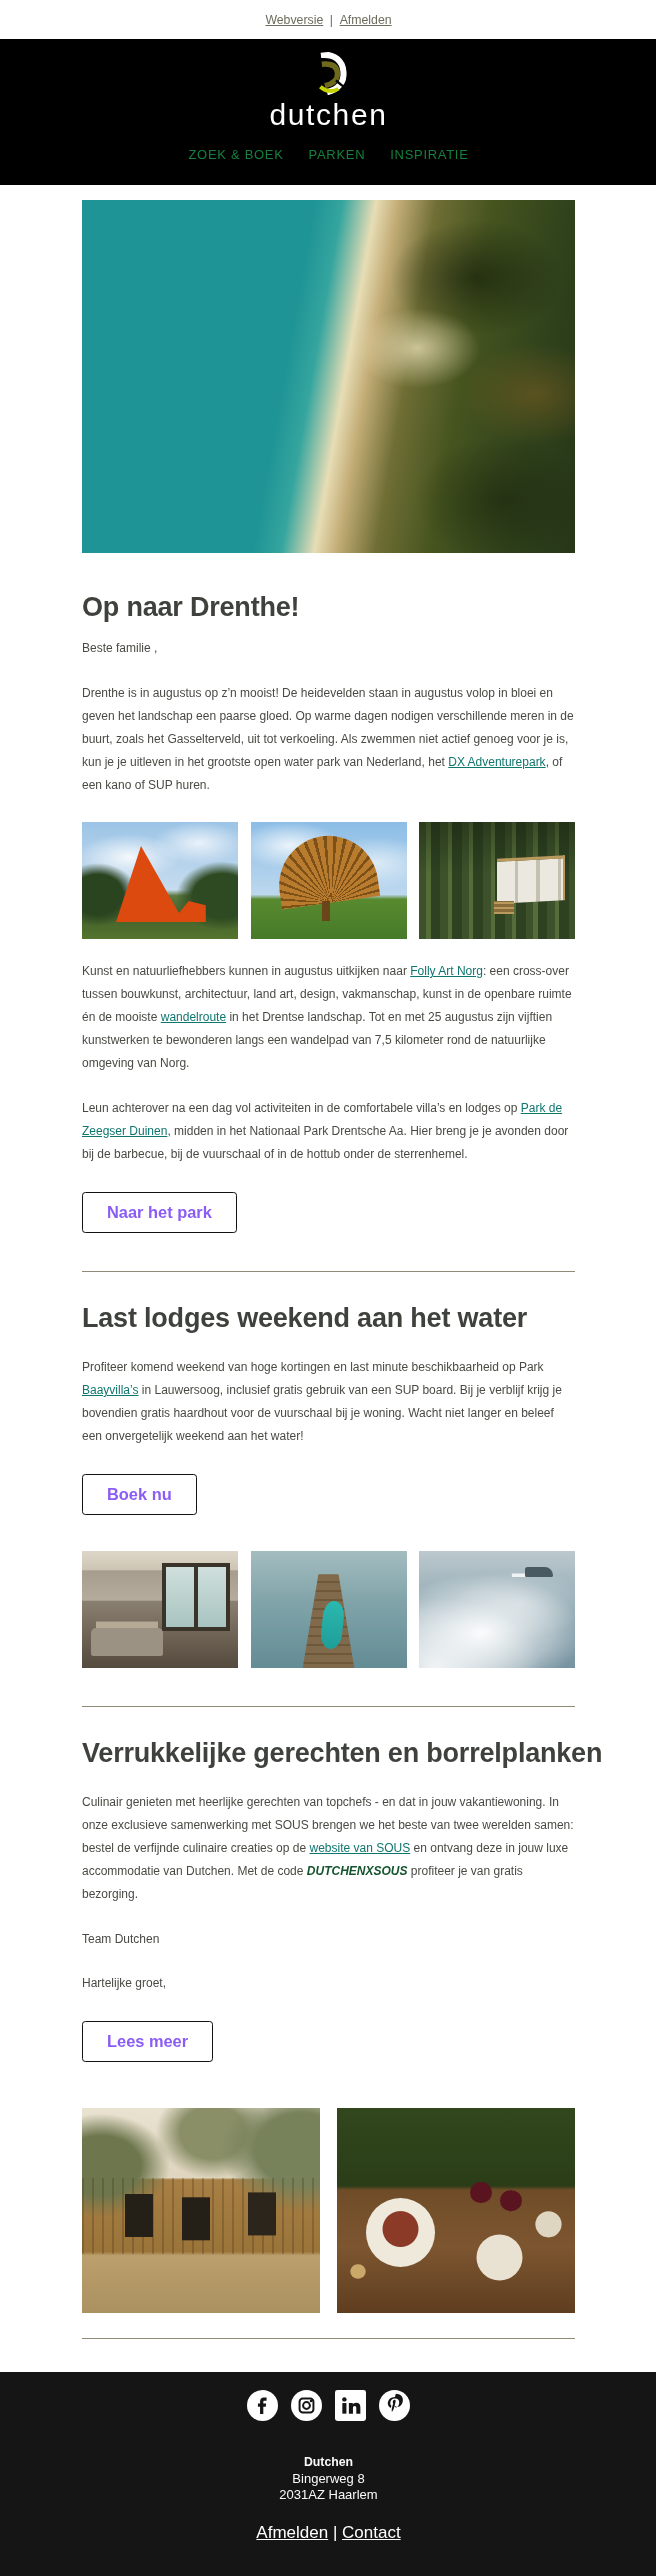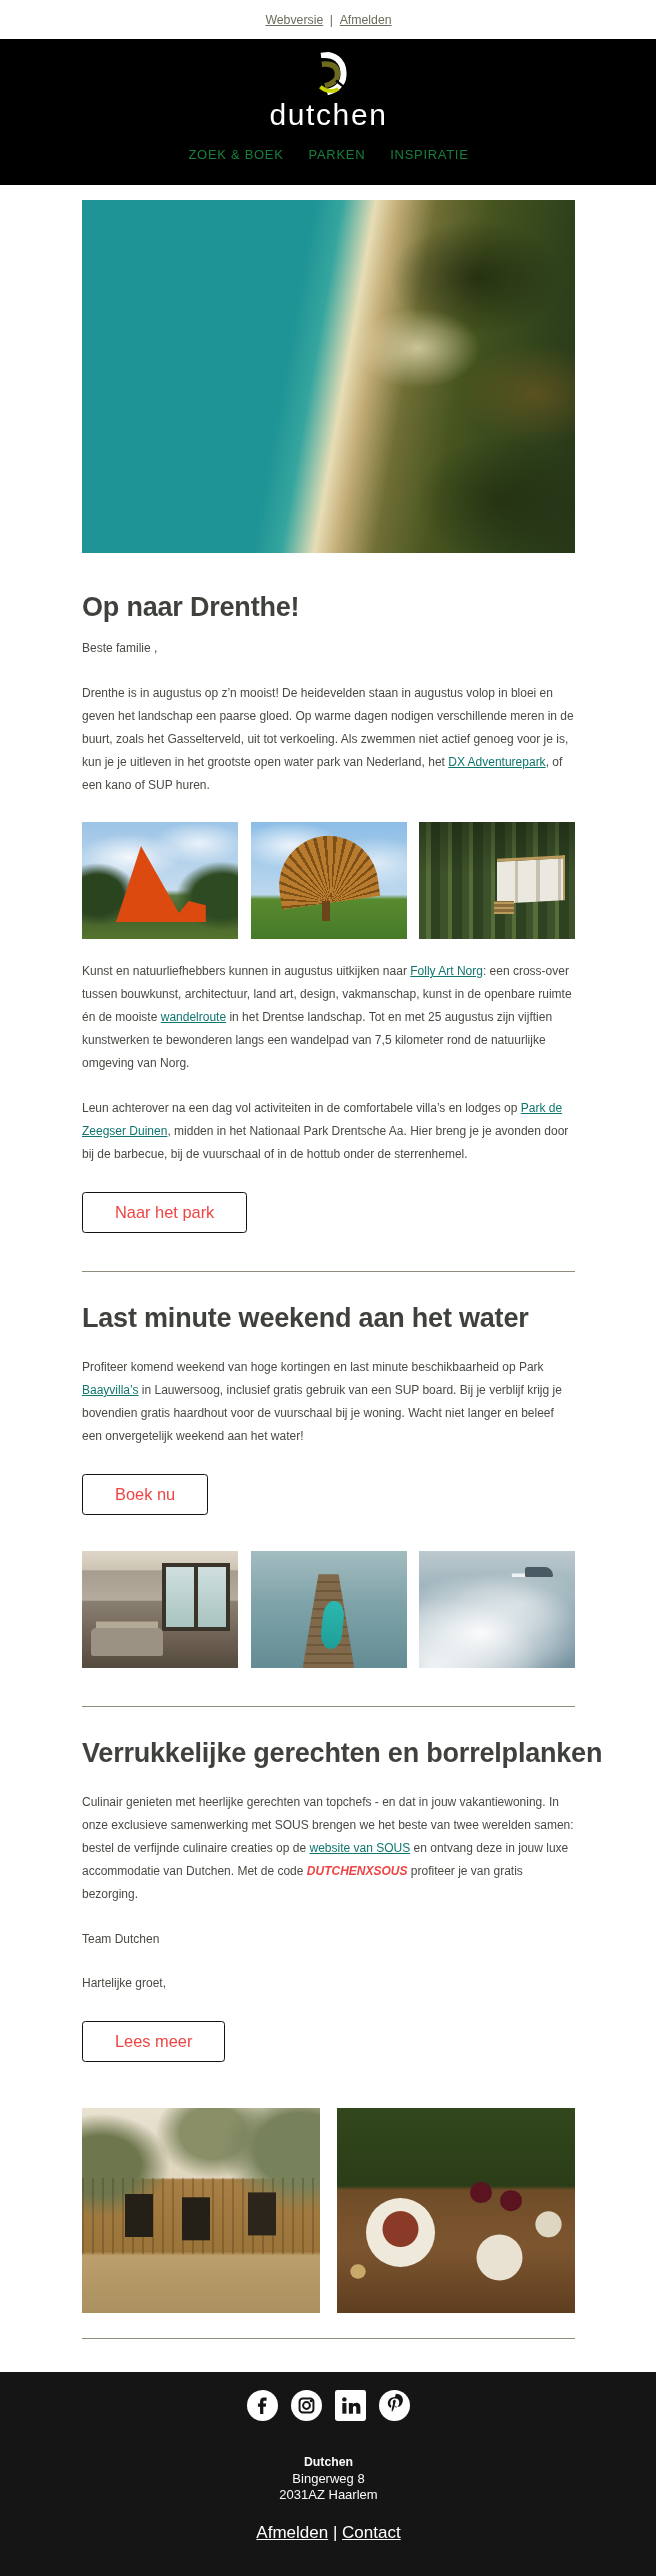--- a/index.html
+++ b/index.html
@@ -17,23 +17,23 @@
   .brand{color:#fff;font-size:30px;letter-spacing:1.6px;font-weight:400;line-height:33px;}
   .nav{margin-top:16.4px;}
   .nav a{color:#15803d;text-decoration:none;font-size:13px;letter-spacing:0.7px;margin:0 10.7px;cursor:pointer;}
 
   
   .content{width:493px;margin:15px auto;}
   .heading{font-size:27px;line-height:33px;font-weight:700;color:#3f423c;margin:38px 0 0;white-space:nowrap;letter-spacing:-0.2px;}
   .body-text{font-size:12px;line-height:23px;margin:21.4px 0 0;color:#4a4a44;}
   .greeting{margin-top:13px;}
   .inline-link{color:#0f766e;text-decoration:underline;cursor:pointer;}
-  .bold-italic{font-weight:700;font-style:italic;color:#ef4444;}
-  .btn{display:inline-block;margin-top:26px;padding:10px 32px;border:1.6px solid #121212;border-radius:3.3px;
-       font-size:16.4px;font-weight:400;color:#ef4444;background:#fff;text-decoration:none;cursor:pointer;}
+  .bold-italic{font-weight:700;font-style:italic;color:#14532d;}
+  .btn{display:inline-block;margin-top:26px;padding:10px 24px;border:1.6px solid #121212;border-radius:3.3px;
+       font-size:16.4px;font-weight:700;color:#8b5cf6;background:#fff;text-decoration:none;cursor:pointer;}
   .divider{border:none;border-top:0.8px solid #8f8a7a;margin:38px 0 0;}
 
   
   .photo{background:#ccc;}
   .photo.hero{width:493px;height:353px;margin-top:10px;}
   .photo-row{display:flex;justify-content:space-between;margin-top:25px;}
   .photo-row.two{margin-top:46px;}
   .photo.small{width:156px;height:117px;}
   .photo.large{width:238px;height:205px;}
 
@@ -166,21 +166,21 @@
       <div class="photo small ph-art3"></div>
     </div>
 
     <p class="body-text"><span>Kunst en natuurliefhebbers kunnen in augustus uitkijken naar </span><a class="inline-link">Folly Art Norg</a><span>: een cross-over tussen bouwkunst, architectuur, land art, design, vakmanschap, kunst in de openbare ruimte én de mooiste </span><a class="inline-link">wandelroute</a><span> in het Drentse landschap. Tot en met 25 augustus zijn vijftien kunstwerken te bewonderen langs een wandelpad van 7,5 kilometer rond de natuurlijke omgeving van Norg.</span></p>
     <p class="body-text"><span>Leun achterover na een dag vol activiteiten in de comfortabele villa’s en lodges op </span><a class="inline-link">Park de Zeegser Duinen</a><span>, midden in het Nationaal Park Drentsche Aa. Hier breng je je avonden door bij de barbecue, bij de vuurschaal of in de hottub onder de sterrenhemel.</span></p>
 
     <a class="btn">Naar het park</a>
 
     <hr class="divider">
 
-    <h1 class="heading" style="margin-top:30px">Last minute weekend aan het water</h1>
+    <h1 class="heading" style="margin-top:30px">Last lodges weekend aan het water</h1>
     <p class="body-text"><span>Profiteer komend weekend van hoge kortingen en last minute beschikbaarheid op Park </span><a class="inline-link">Baayvilla’s</a><span> in Lauwersoog, inclusief gratis gebruik van een SUP board. Bij je verblijf krijg je bovendien gratis haardhout voor de vuurschaal bij je woning. Wacht niet langer en beleef een onvergetelijk weekend aan het water!</span></p>
 
     <a class="btn">Boek nu</a>
 
     <div class="photo-row" style="margin-top:36px">
       <div class="photo small ph-villa"></div>
       <div class="photo small ph-sup"></div>
       <div class="photo small ph-wake"></div>
     </div>
 

